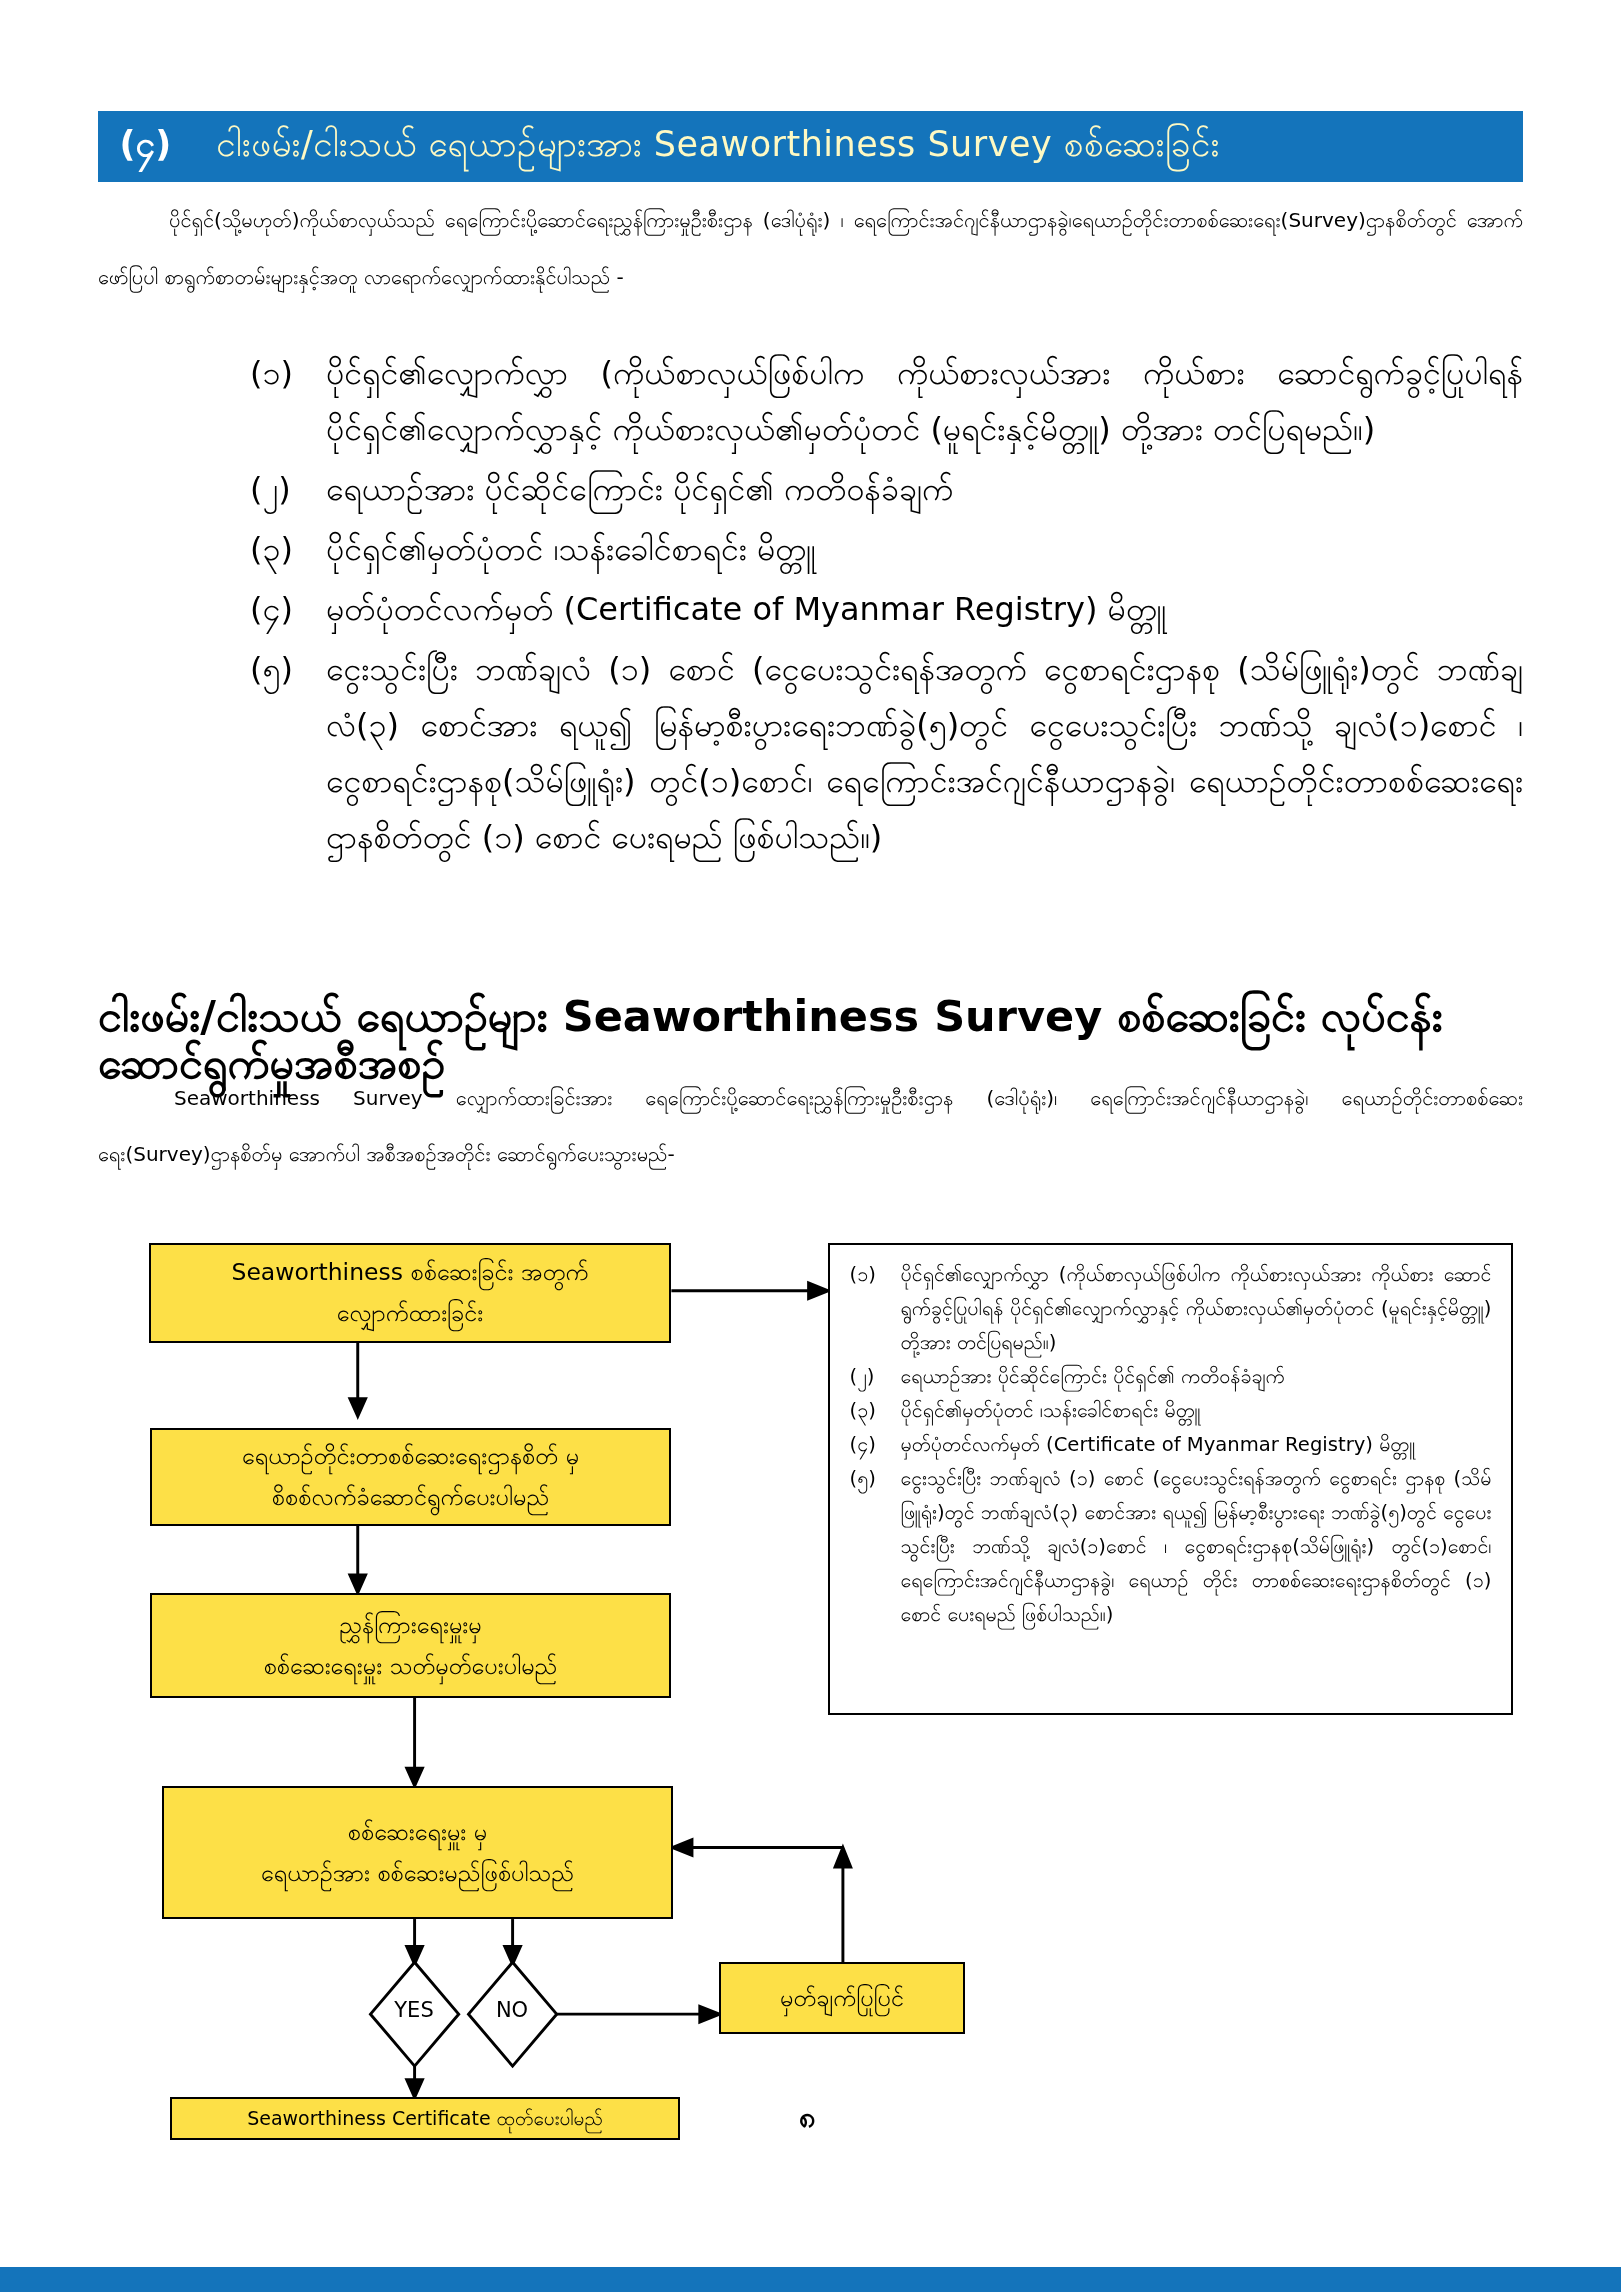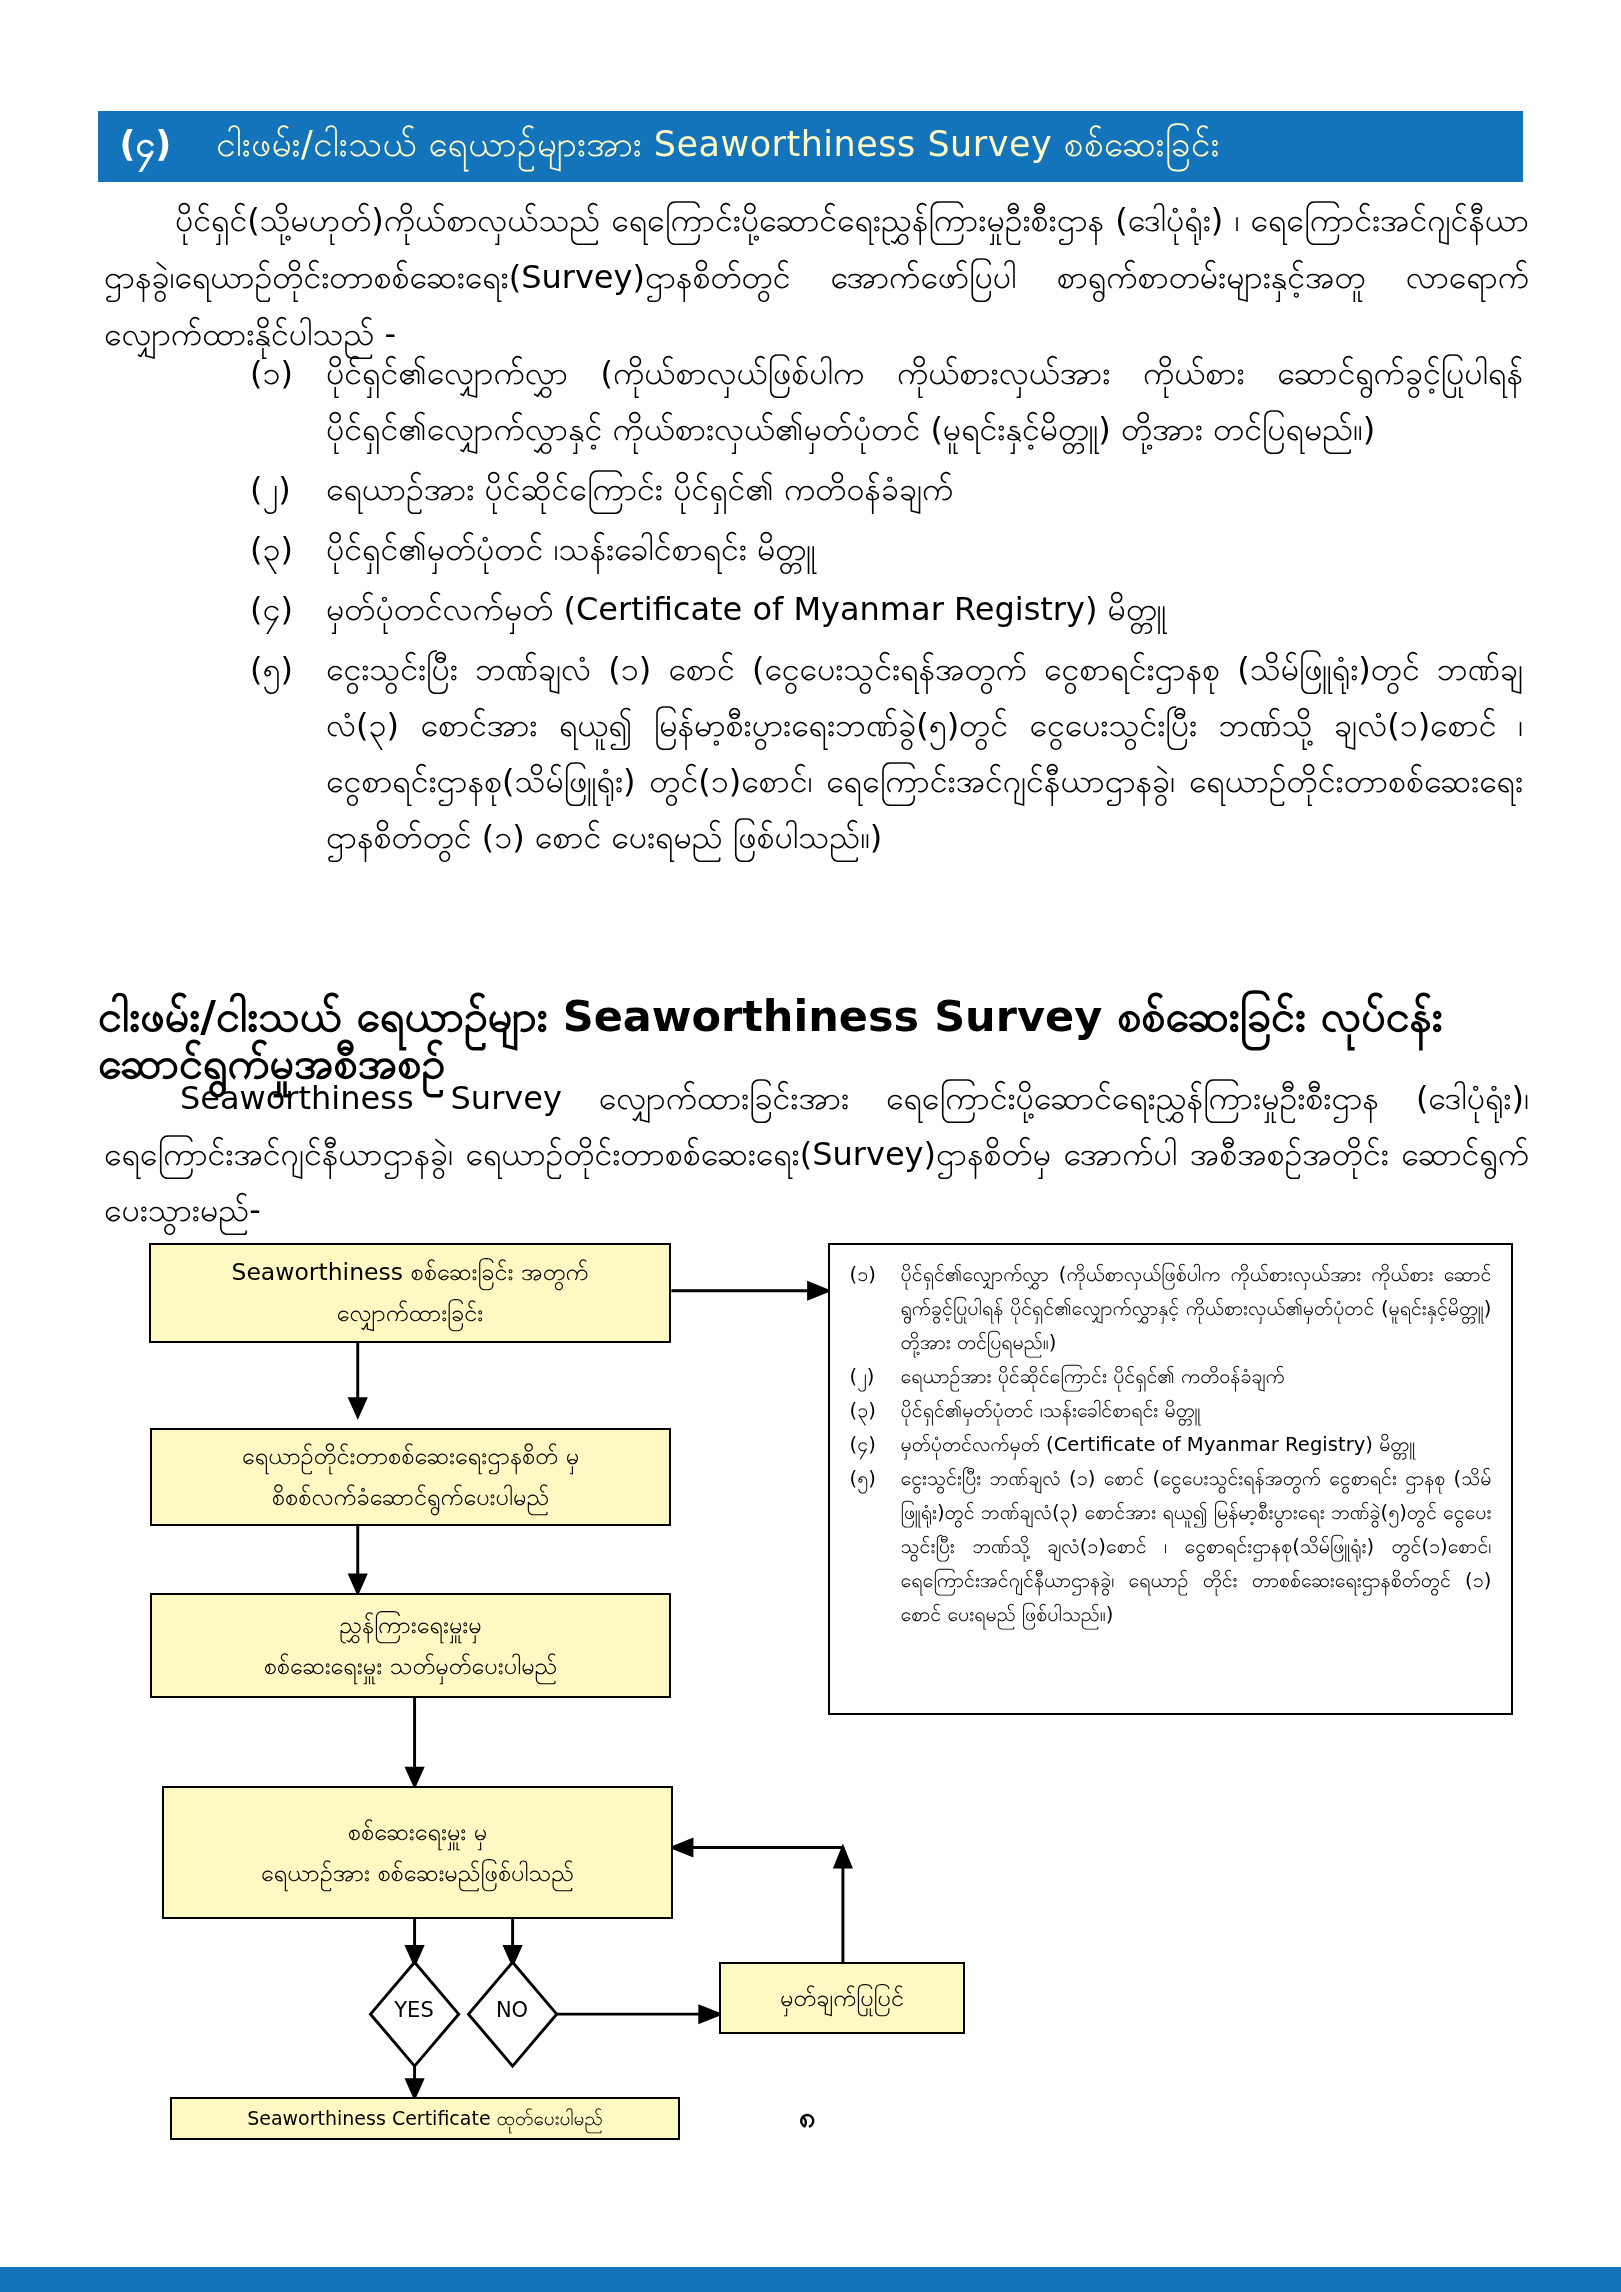--- a/index.html
+++ b/index.html
@@ -2,33 +2,33 @@
 <html><head>
 <meta charset="utf-8">
 <style>
   html,body{margin:0;padding:0;background:#ffffff;}
   .page{position:relative;width:1621px;height:2293px;background:#ffffff;overflow:hidden;
         font-family:"DejaVu Sans","Liberation Sans",sans-serif;color:#000;}
   .header-bar{position:absolute;left:98px;top:111px;width:1425px;height:71px;
         display:flex;align-items:center;box-sizing:border-box;padding-left:21.6px;}
   .header-bar .num{color:#fff;font-size:35px;font-weight:bold;margin-right:45px;}
   .header-bar .ttl{color:#fef9c3;font-size:35px;font-weight:normal;letter-spacing:0.5px;}
-  .para{position:absolute;left:104px;width:1425px;font-size:32px;line-height:57px;
+  .para{position:absolute;left:98px;width:1425px;font-size:20px;line-height:57px;
         text-align:justify;}
   .intro{top:192px;text-indent:71px;}
   .req-list{position:absolute;left:250px;top:345px;width:1273px;}
   .req-row{display:grid;grid-template-columns:76px 1fr;margin-bottom:3.9px;}
   .req-num{font-size:32px;line-height:56px;}
   .req-text{font-size:32px;line-height:56px;text-align:justify;}
   .proc-heading{position:absolute;left:98px;top:993px;width:1425px;
         font-size:43px;font-weight:bold;line-height:47px;}
   .proc-para{top:1070px;text-indent:76px;line-height:56px;}
   .flow{position:absolute;left:98px;top:1230px;width:1431px;height:941px;}
   .flow svg{position:absolute;left:0;top:0;}
-  .fbox{position:absolute;box-sizing:border-box;border:2.9px solid #000;background:#fef9c3;
+  .fbox{position:absolute;box-sizing:border-box;border:2.9px solid #000;background:#fde047;
         display:flex;flex-direction:column;align-items:center;justify-content:center;
         text-align:center;font-size:23.5px;line-height:41px;}
   .b1{left:51px;top:12.7px;width:522px;height:100px;}
   .b2{left:52px;top:186px;width:521px;height:98px;margin-top:12px;}
   .b3{left:52px;top:363px;width:521px;height:105px;text-align:right;}
   .b4{left:64px;top:556px;width:511px;height:133px;}
   .remark{left:621px;top:732px;width:246px;height:72px;font-size:23.5px;text-align:right;}
   .cert{left:72px;top:867px;width:510px;height:43px;font-size:19px;}
   .panel{position:absolute;left:730px;top:12.7px;width:685px;height:472px;
         box-sizing:border-box;border:2.9px solid #000;background:#fff;padding:13.7px 19.6px 9.8px 19.6px;}

